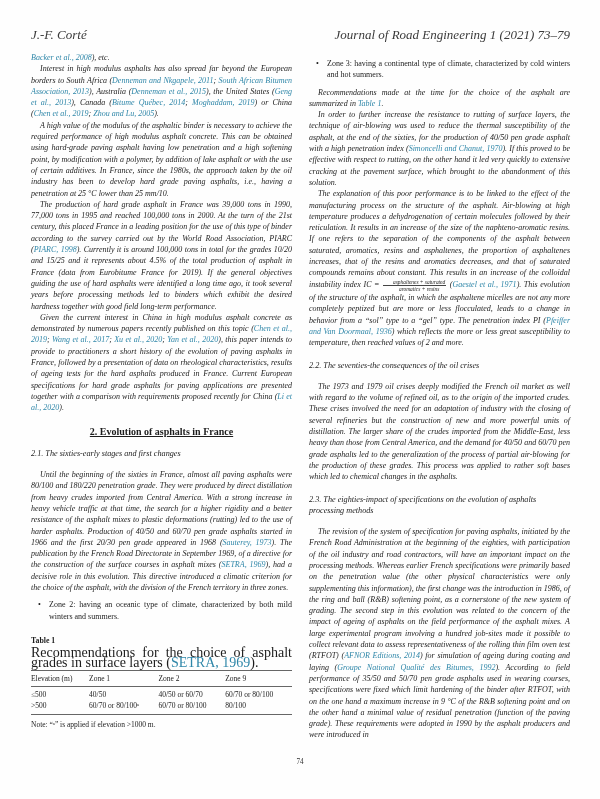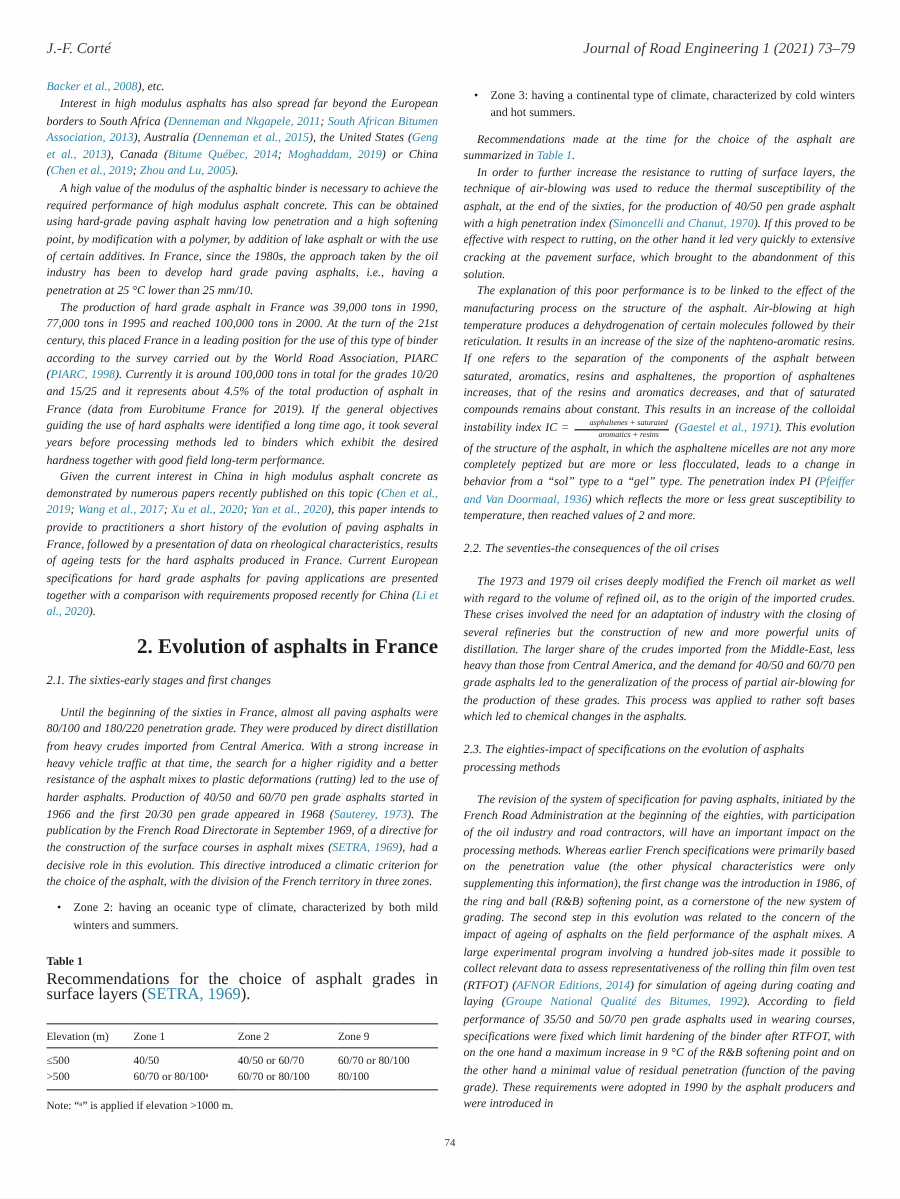--- a/index.html
+++ b/index.html
@@ -9,50 +9,50 @@
     margin:0 auto;
     background:#fefefe;
     font-family:"Liberation Serif","DejaVu Serif",serif;
     color:#1c1c1c;
     overflow:hidden;
     box-sizing:border-box;
   }
   .runhead{
     position:absolute;top:27px;left:31px;right:30px;
     display:flex;justify-content:space-between;
-    font-size:10px;font-style:italic;color:#3a3a3a;
+    font-size:13px;font-style:italic;color:#3a3a3a;
   }
   .cols{
     position:absolute;top:52px;left:31px;right:30px;
     display:flex;gap:17px;
   }
   .col{
     width:261px;flex:0 0 261px;
     font-size:8px;line-height:11.3px;
     text-align:justify;
     hyphens:auto;
   }
   .para{margin:0;font-style:italic;}
   .para.indent{text-indent:9px;}
   .para.gap{margin-top:5px;}
   .cite{color:#2e86a8;cursor:pointer;}
-  .h1{font-weight:bold;font-size:14px;margin:12px 0 11px;text-align:right;}
+  .h1{font-weight:bold;font-size:10px;margin:12px 0 11px;text-align:center;text-decoration:underline;}
   .h2{font-style:italic;font-size:8.2px;margin:11px 0 10px;text-align:left;font-weight:normal;}
   .bullets{margin:6px 0 6px 2px;padding:0 0 0 10px;list-style:none;}
   .bullets li{position:relative;padding-left:6px;margin:0 0 1px 0;}
   .bullets li::before{content:"\2022";position:absolute;left:-5px;}
   .frac{
     display:inline-block;vertical-align:-4px;text-align:center;
     font-size:5.4px;line-height:6.2px;margin:0 1px;
   }
   .frac .num{display:block;border-bottom:0.7px solid #444;padding:0 1px;}
   .frac .den{display:block;padding:0 1px;}
   .tablewrap{margin-top:13px;text-align:left;}
   .tlabel{font-weight:bold;font-size:7.8px;margin-bottom:2px;}
-  .tcaption{font-size:11px;line-height:10px;margin-bottom:14px;text-align:justify;}
+  .tcaption{font-size:14px;line-height:10px;margin-bottom:2px;text-align:justify;}
   table.t1{width:100%;border-collapse:collapse;font-size:7.5px;line-height:9.6px;
     border-top:1px solid #666;border-bottom:1px solid #666;}
   table.t1 th{font-weight:normal;text-align:left;padding:3px 2px 2px 0;border-bottom:1px solid #666;}
   table.t1 td{padding:1px 2px 1px 0;vertical-align:top;}
   table.t1 tr.first td{padding-top:3px;}
   table.t1 tr.last td{padding-bottom:3px;}
   .tnote{font-size:7.5px;margin-top:4px;}
   .folio{
     position:absolute;top:758px;left:0;width:100%;
     text-align:center;font-size:7.2px;color:#333;

